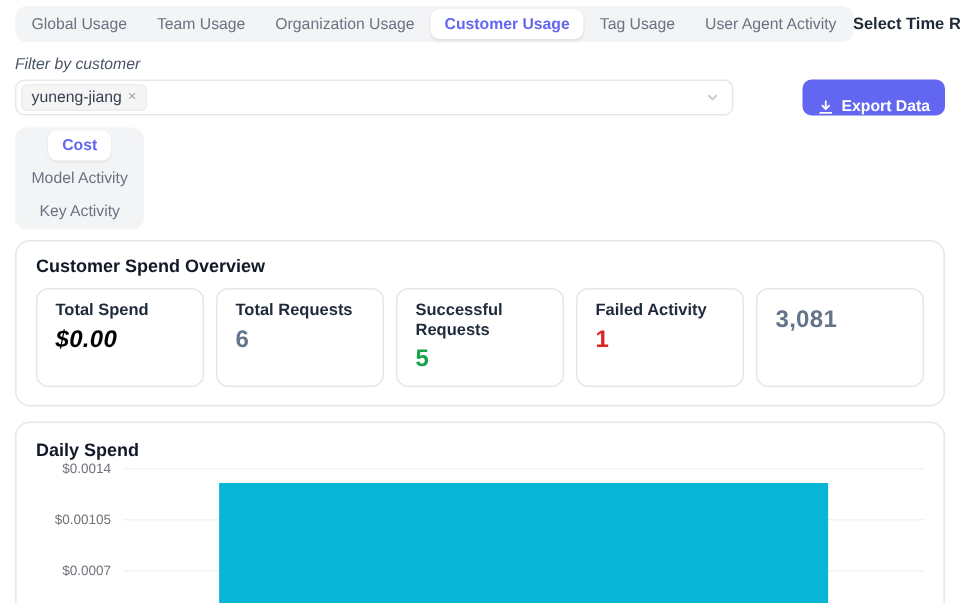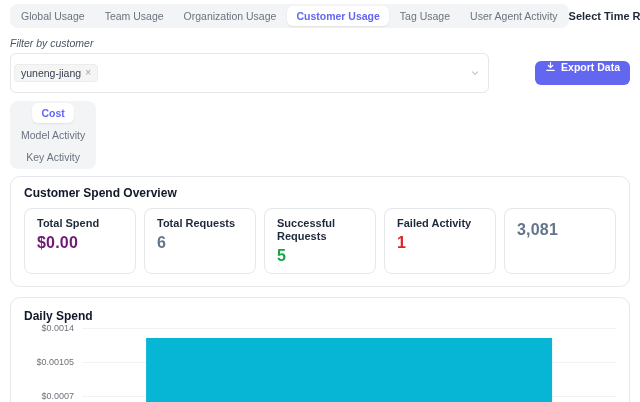--- a/index.html
+++ b/index.html
@@ -13,27 +13,27 @@
   .tab { border:none; background:transparent; color:#6b7280; font-family:inherit;
     font-size:10.5px; font-weight:500; padding:4px 9px; border-radius:6px; cursor:pointer; white-space:nowrap; }
   .tab.active { background:#fff; color:var(--accent,#6366f1); font-weight:600; box-shadow:0 1px 2px rgba(0,0,0,.08); }
   .time-wrap { display:flex; align-items:center; gap:8px; }
   .time-label { font-size:11px; font-weight:700; color:#1f2937; white-space:nowrap; }
   .icon { display:inline-flex; align-items:center; justify-content:center; flex:none; }
 
   
   .filter-label { margin-top:9px; font-size:10.5px; color:#4b5563;font-style:italic; }
   .filter-row { margin-top:4px; display:flex; align-items:center; gap:10px; }
-  .customer-select { flex:1; height:40px; border:1px solid #e5e7eb; border-radius:6px; background:#fff;
+  .customer-select { flex:1; height:24px; border:1px solid #e5e7eb; border-radius:6px; background:#fff;
     display:flex; align-items:center; padding:0 8px 0 3px; cursor:pointer; }
   .tagchip { display:inline-flex; align-items:center; gap:4px; background:#f5f5f5; border:1px solid #ececec;
     border-radius:4px; padding:2px 6px; font-size:10.5px; color:#374151; }
   .tagchip .x { color:#9ca3af; font-size:10px; cursor:pointer; line-height:1; }
   .customer-select .spacer { flex:1; }
-  .export-btn { height:24px; display:inline-flex; align-items:flex-start; gap:5px; border:none; cursor:pointer;
+  .export-btn { height:24px; display:inline-flex; align-items:flex-end; gap:5px; border:none; cursor:pointer;
     background:var(--accent,#6366f1); color:#fff; font-family:inherit; font-size:10.5px; font-weight:600;
     border-radius:6px; padding:0 10px;margin-left:36px; }
 
   
   .subtabs { margin-top:8px;flex-direction:column; }
 
   
   .card { margin-top:7px; border:1px solid #e5e7eb; border-radius:10px; background:#fff; padding:9px 13px 12px; }
   .card-title { font-size:12px; font-weight:700; color:#111827; }
 
@@ -107,21 +107,21 @@
     <button class="tab">Model Activity</button>
     <button class="tab">Key Activity</button>
   </div>
 
   
   <div class="card">
     <div class="card-title">Customer Spend Overview</div>
     <div class="metric-grid">
       <div class="metric-card">
         <div class="metric-label">Total Spend</div>
-        <div class="metric-value" style="color: #701a75;">$0.00</div>
+        <div class="metric-value" style="color: #000000; font-style: italic;">$0.00</div>
       </div>
       <div class="metric-card">
         <div class="metric-label">Total Requests</div>
         <div class="metric-value" style="color: rgb(100, 116, 139);">6</div>
       </div>
       <div class="metric-card">
         <div class="metric-label">Successful Requests</div>
         <div class="metric-value" style="color: rgb(22, 163, 74);">5</div>
       </div>
       <div class="metric-card">

